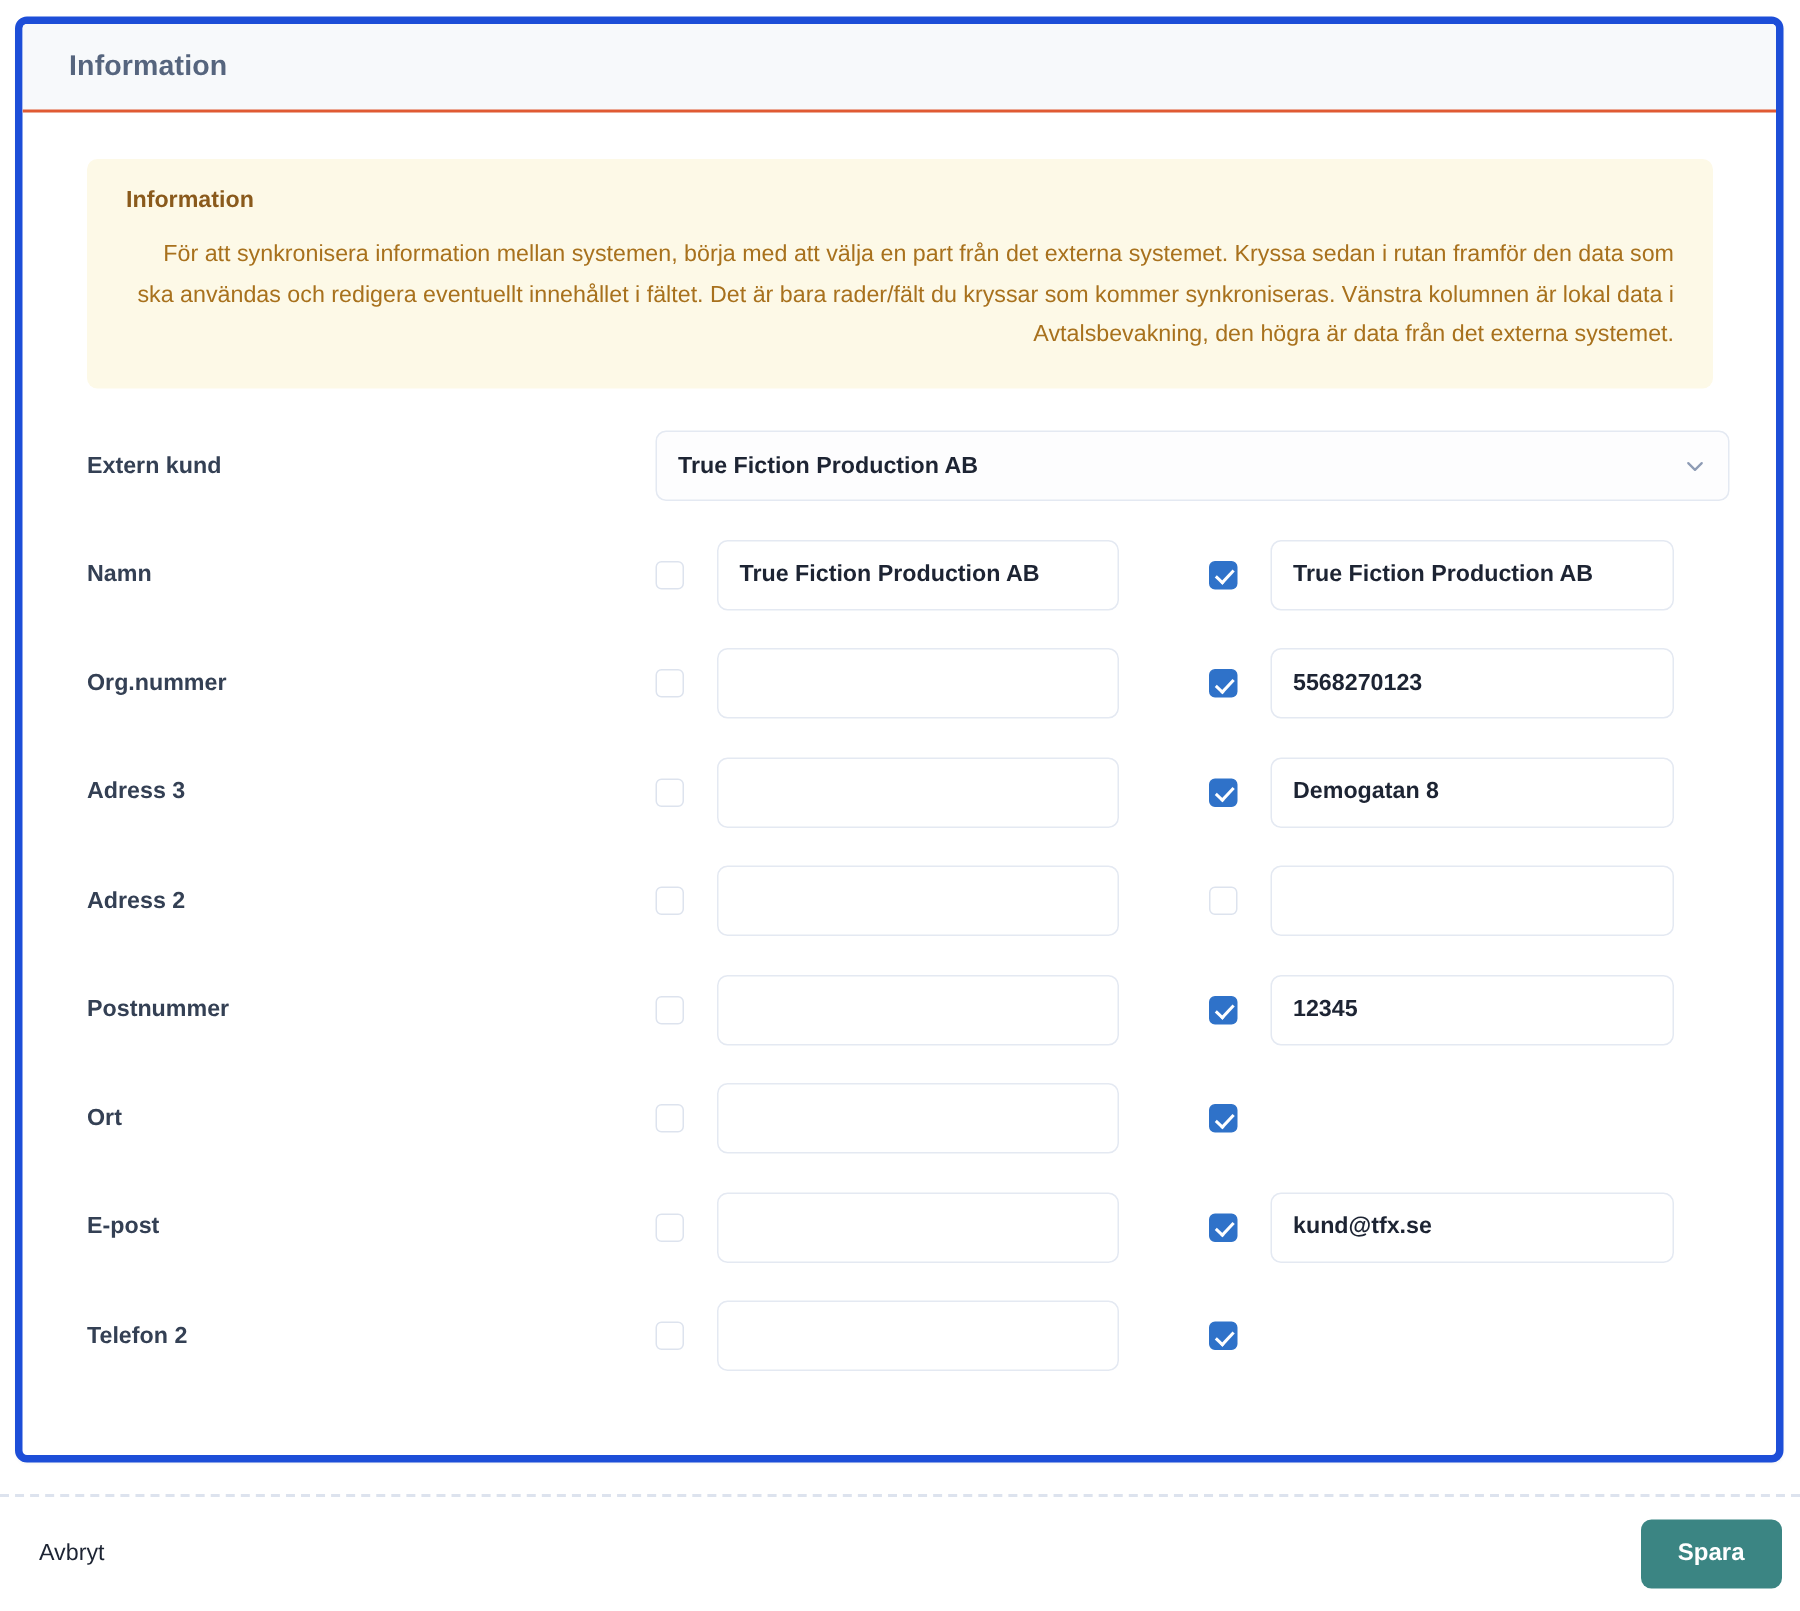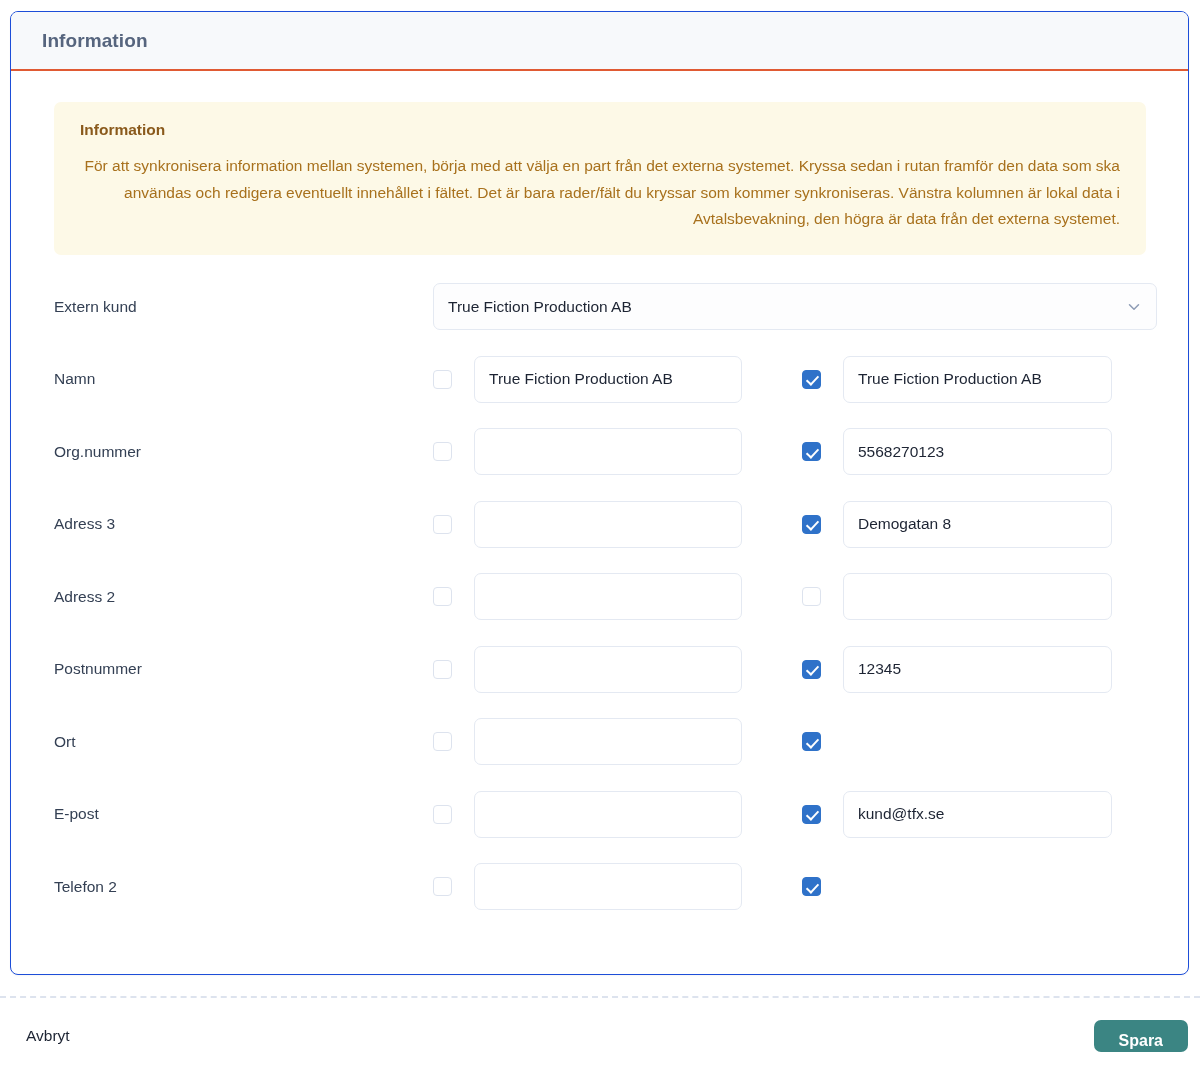--- a/index.html
+++ b/index.html
@@ -22,21 +22,21 @@
   }
 
   
   .card {
     position: absolute;
     left: 10px;
     top: 11px;
     width: 1179px;
     height: 964px;
     background: #ffffff;
-    border: 1px solid #1d4ed8;
+    border: 5px solid #1d4ed8;
     border-radius: 8px;
     box-shadow: 0 1px 2px rgba(16,24,40,.04);
     overflow: hidden;
   }
 
   .card-header {
     height: 59px;
     background: #f7f9fb;
     border-bottom: 2px solid #e05a33;
     display: flex;
@@ -76,20 +76,21 @@
   }
 
   
   .rows { margin-top: 16px; }
 
   .form-row {
     display: flex;
     align-items: center;
     height: 72.5px;
     padding-left: 12px;
+    font-weight: bold;
   }
 
   .row-label {
     width: 379px;
     flex: 0 0 379px;
     font-size: 15.5px;
     color: #344054;
   }
 
   .select-wrap {
@@ -203,21 +204,21 @@
   }
 
   .save-btn {
     background: #3b8583;
     color: #ffffff;
     border: none;
     border-radius: 7px;
     font-size: 16px;
     font-weight: bold;
     padding: 12px 25px;
-    height: 32px;
+    height: 46px;
     cursor: pointer;
     font-family: "Liberation Sans", sans-serif;
   }
 </style>
 </head>
 <body>
 
 <div class="page">
 
   <div class="card">

